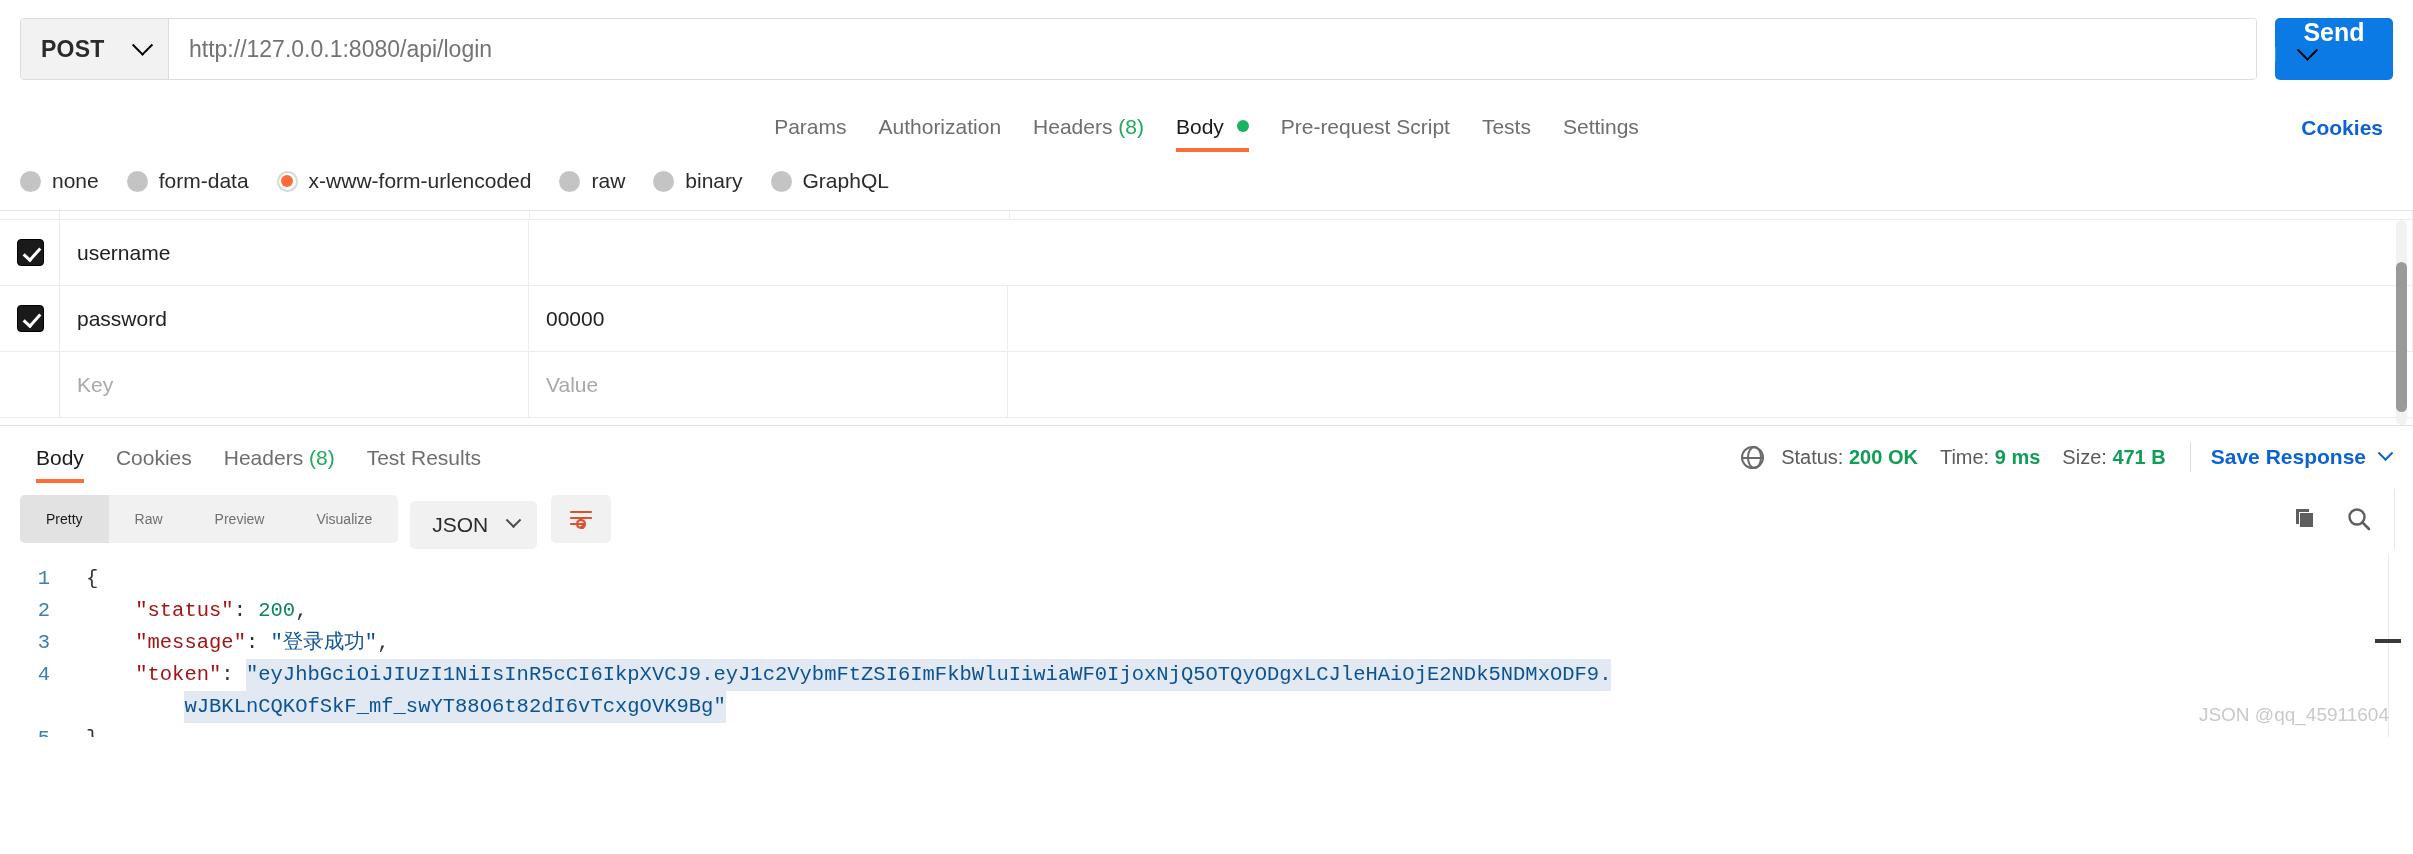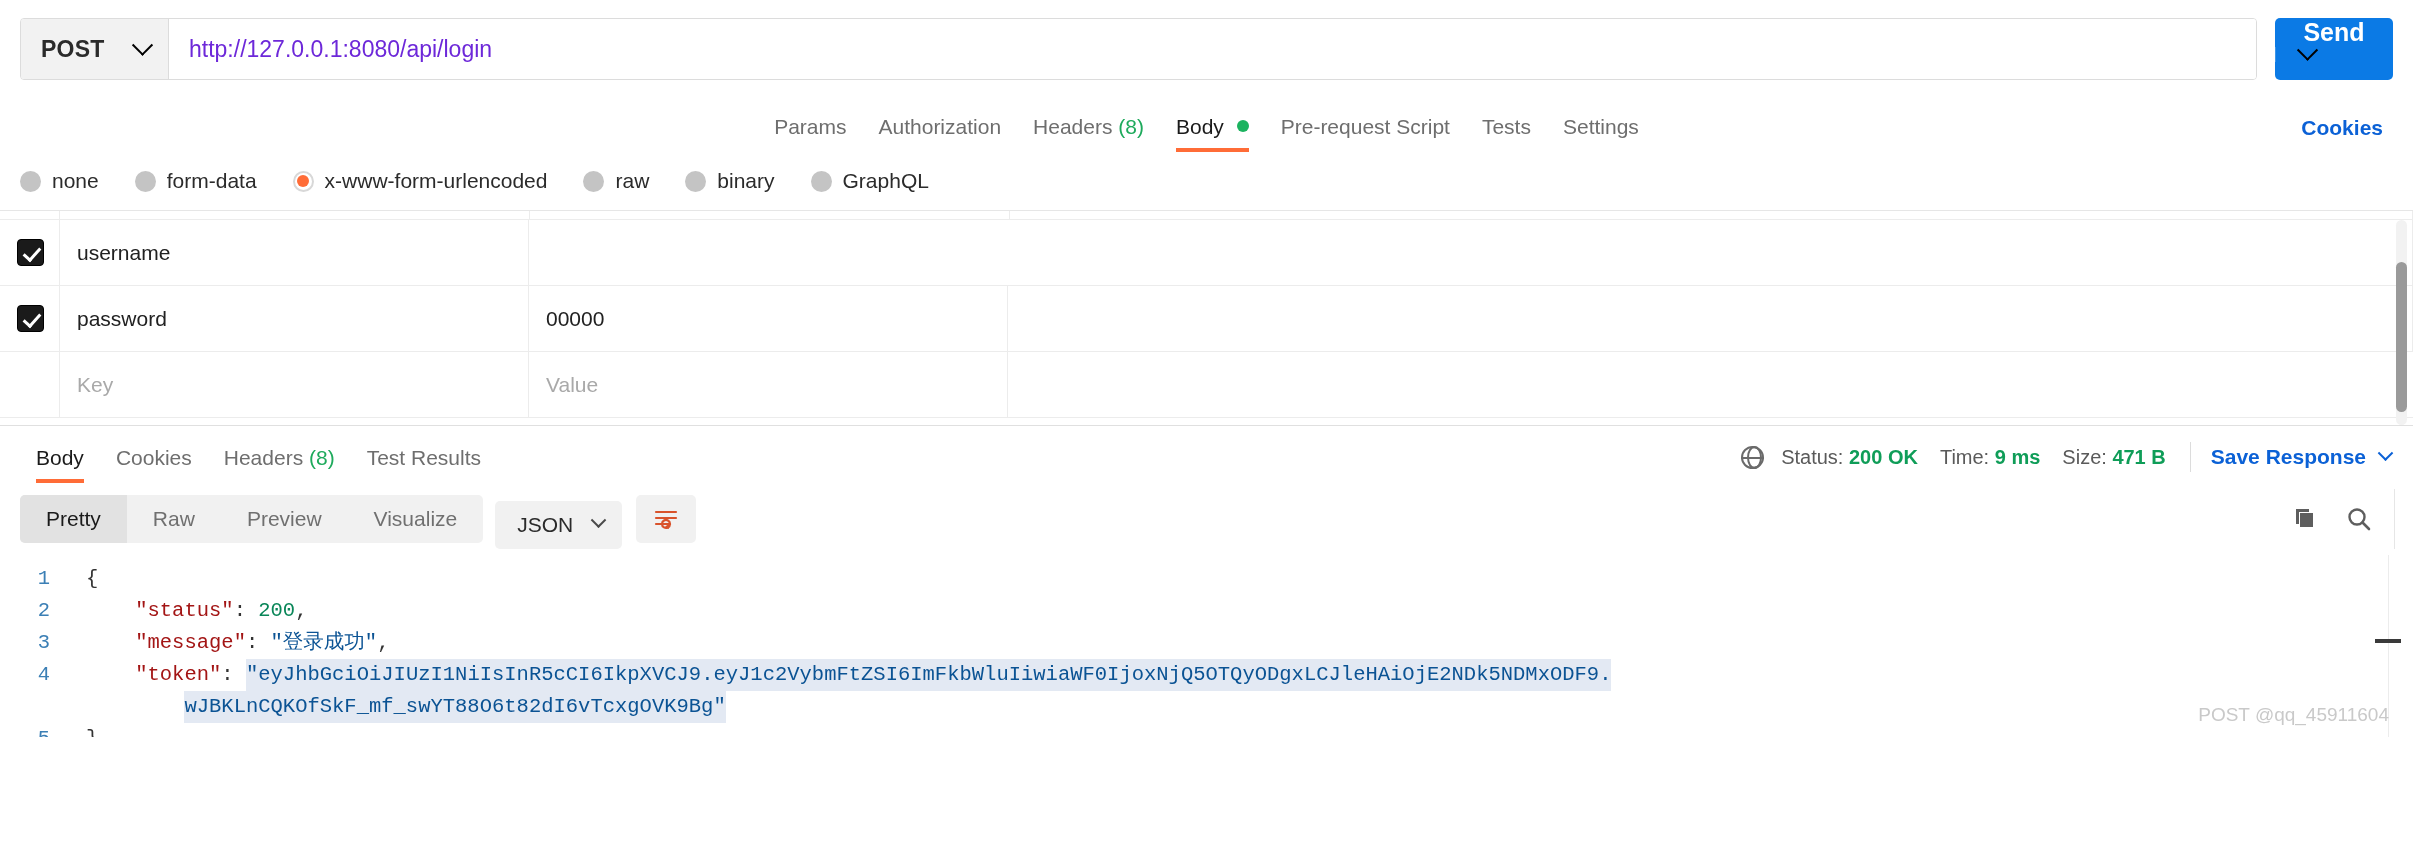--- a/index.html
+++ b/index.html
@@ -41,21 +41,21 @@
     font-weight: bold;
     color: #2b2b2b;
     letter-spacing: .2px;
   }
   .url-input {
     flex: 1;
     display: flex;
     align-items: center;
     padding-left: 20px;
     font-size: 23px;
-    color: #6d28d9;
+    color: #737373;
     background: #fff;
   }
   .send-group {
     display: flex;
     margin-left: 18px;
     height: 62px;
     border-radius: 5px;
     overflow: hidden;
     background: #0b7ae5;
     flex-direction: column;
@@ -132,21 +132,20 @@
     font-weight: bold;
     cursor: pointer;
   }
 
   
   .body-types {
     display: flex;
     align-items: center;
     height: 58px;
     padding: 0 20px;
-    gap: 8px;
   }
   .radio-item {
     display: flex;
     align-items: center;
     margin-right: 28px;
     cursor: pointer;
     font-size: 21px;
     color: #2b2b2b;
   }
   .radio-dot {
@@ -313,21 +312,21 @@
     display: flex;
     background: #f1f1f1;
     border-radius: 5px;
     overflow: hidden;
     height: 48px;
   }
   .seg-item {
     display: flex;
     align-items: center;
     padding: 0 26px;
-    font-size: 21px;
+    font-size: 14px;
     color: #707070;
     cursor: pointer;
   }
   .seg-item.active {
     background: #e2e2e2;
     color: #1a1a1a;
   }
   .json-sel {
     display: flex;
     align-items: center;
@@ -660,14 +659,14 @@
   </div>
 
   <div class="code-line">
     <span class="gutter">5</span>
     <span class="fold-rail"></span>
     <span class="k-pun">}</span>
   </div>
 
   <div class="code-vline"></div>
   <div class="code-scroll"></div>
-  <div class="watermark">POST @qq_45911604</div>
+  <div class="watermark">JSON @qq_45911604</div>
 </div>
 
 </body></html>

